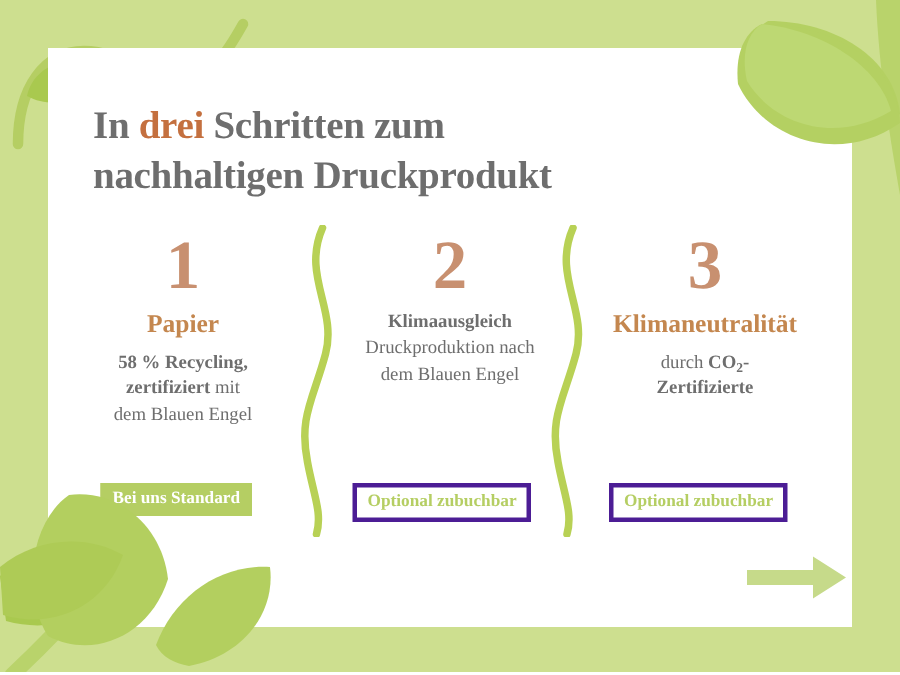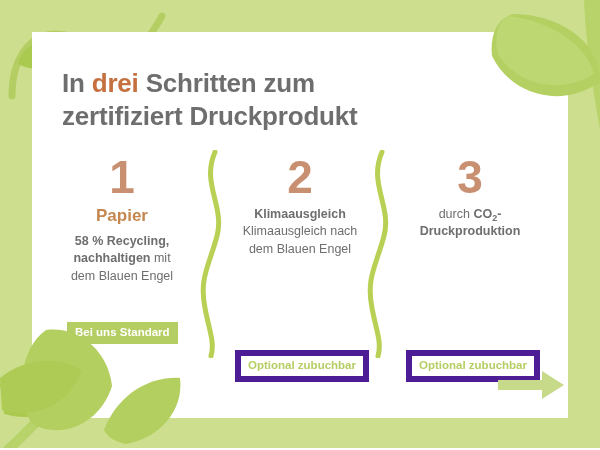--- a/index.html
+++ b/index.html
@@ -6,21 +6,21 @@
     margin: 0;
     padding: 0;
     background: #ffffff;
   }
   #stage {
     position: relative;
     width: 600px;
     height: 448px;
     overflow: hidden;
     background: #cddf8f;
-    font-family: Liberation Sans, sans-serif;
+    font-family: Liberation Serif, serif;
   }
 
   
   .deco-layer {
     position: absolute;
     left: 0; top: 0;
     width: 600px; height: 450px;
     pointer-events: none;
   }
   .deco-layer.under { z-index: 1; }
@@ -114,22 +114,21 @@
     line-height: 1.1;
   }
   .badge.solid {
     background: #b5ce63;
     color: #ffffff;
     border: 1px solid #b5ce63;
   }
   .badge.outline {
     background: transparent;
     color: #b5ce63;
-    border: 6px solid #4c1d95;
-    margin-top: 28px;
+    border: 3px solid #4c1d95;
   }
   .badge-0 { left: 35px; text-align: center; }
   .badge-1 { left: 203px; }
   .badge-2 { left: 374px; }
 
   
   .divider {
     position: absolute;
     top: 118px;
     width: 34px;
@@ -164,56 +163,57 @@
 
     <path d="M8 450 C 40 420, 72 386, 96 344" fill="none" stroke="#b9d36b" stroke-width="10" stroke-linecap="round"></path>
 
     <path d="M0 384 C 26 360, 62 358, 88 372 C 76 408, 40 424, 4 414 Z" fill="#a9c94f"></path>
   </svg>
 
   <div class="panel">
 
     <div class="headline">
       <span><span>In </span><span class="accent">drei</span><span> Schritten zum</span></span><br>
-      <span>zertifiziert Druckprodukt</span>
+      <span>nachhaltigen Druckprodukt</span>
     </div>
 
     <svg class="divider divider-0" viewBox="0 0 34 208" width="34" height="208">
       <path d="M20 2 C 6 34, 30 56, 22 86 C 14 116, 4 128, 10 158 C 14 180, 20 192, 16 206" fill="none" stroke="#b8d155" stroke-width="5" stroke-linecap="round"></path>
     </svg>
     <svg class="divider divider-1" viewBox="0 0 34 208" width="34" height="208">
       <path d="M20 2 C 6 34, 30 56, 22 86 C 14 116, 4 128, 10 158 C 14 180, 20 192, 16 206" fill="none" stroke="#b8d155" stroke-width="5" stroke-linecap="round"></path>
     </svg>
 
     <div class="columns">
 
       <div class="col col-0">
         <div class="step-number">1</div>
         <div class="step-title">Papier</div>
         <div class="step-desc">
           <span class="b">58 % Recycling,</span><br>
-          <span class="b">nachhaltigen</span><span> mit</span><br>
+          <span class="b">zertifiziert</span><span> mit</span><br>
           <span>dem Blauen Engel</span>
         </div>
       </div>
 
       <div class="col col-1">
         <div class="step-number">2</div>
         <div class="step-desc">
           <span class="b">Klimaausgleich</span><br>
-          <span>Klimaausgleich nach</span><br>
+          <span>Druckproduktion nach</span><br>
           <span>dem Blauen Engel</span><br>
         </div>
       </div>
 
       <div class="col col-2">
         <div class="step-number">3</div>
+        <div class="step-title">Klimaneutralität</div>
         <div class="step-desc">
           <span>durch </span><span class="b"><span>CO</span><sub>2</sub><span>-</span></span><br>
-          <span class="b">Druckproduktion</span>
+          <span class="b">Zertifizierte</span>
         </div>
       </div>
 
     </div>
 
     <div class="badges">
       <div class="badge solid badge-0">Bei uns Standard</div>
       <div class="badge outline badge-1">Optional zubuchbar</div>
       <div class="badge outline badge-2">Optional zubuchbar</div>
     </div>

